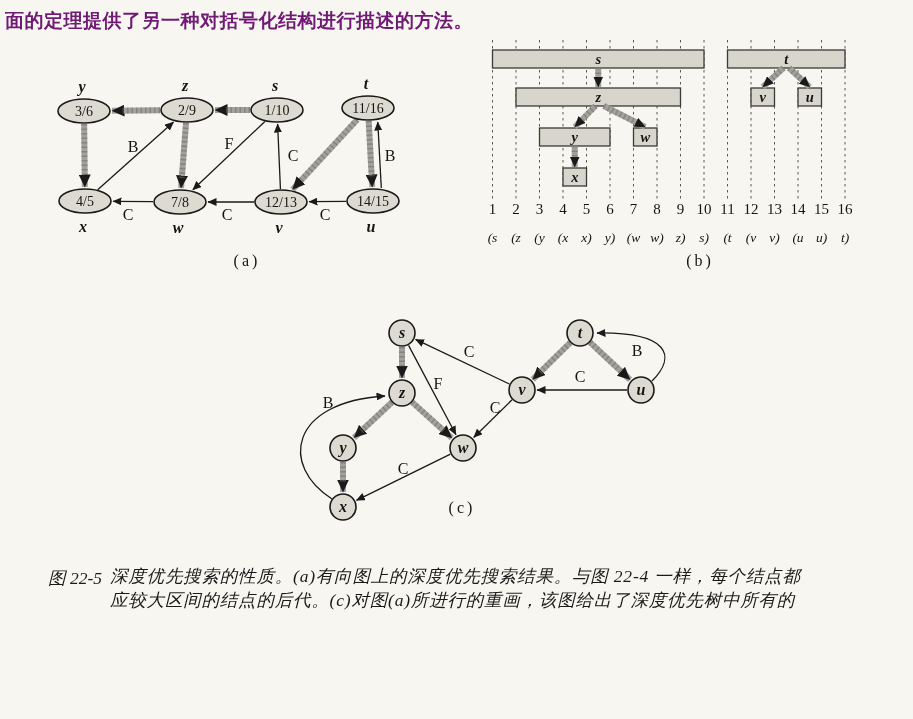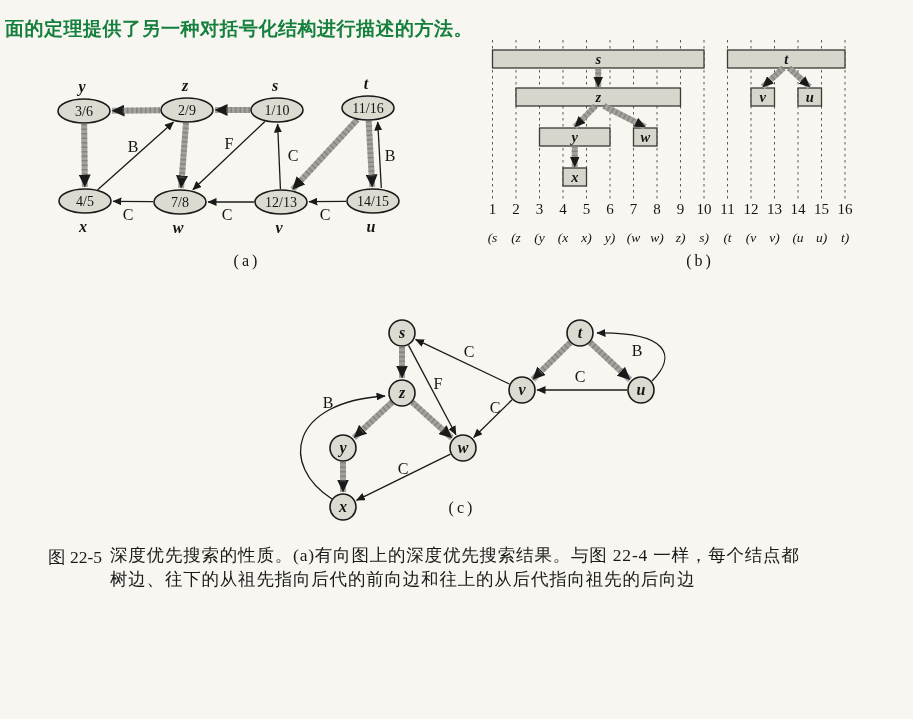--- a/index.html
+++ b/index.html
@@ -1,21 +1,21 @@
 <!DOCTYPE html>
 <html><head>
 <meta charset="utf-8">
 <style>
   html,body{margin:0;padding:0;}
   body{width:913px;height:719px;background:#f7f6f0;position:relative;overflow:hidden;
        font-family:"Liberation Serif","DejaVu Serif",serif;color:#1a1a1a;}
-  .top-line{position:absolute;left:5px;top:16px;font-size:19px;letter-spacing:0.5px;
-            font-weight:bold;color:#15803d;}
+  .top-line{position:absolute;left:5px;top:8px;font-size:19px;letter-spacing:0.5px;
+            font-weight:bold;color:#701a75;}
   #fig{position:absolute;left:0;top:0;}
-  .caption{position:absolute;left:0;top:543px;width:858px;}
+  .caption{position:absolute;left:0;top:564px;width:858px;font-style:italic;}
   .cap-label{position:absolute;left:48px;top:2px;font-size:17.5px;white-space:nowrap;}
   .cap-lines{margin-left:110px;}
   .cap-line{font-size:17.5px;line-height:24px;letter-spacing:0.8px;white-space:nowrap;}
   
   .t-node{font:14px "Liberation Serif",serif;fill:#141414;}
   .t-name{font:italic bold 16px "Liberation Serif",serif;fill:#141414;}
   .t-edge{font:16px "Liberation Serif",serif;fill:#141414;}
   .t-num{font:15px "Liberation Serif",serif;fill:#141414;}
   .t-paren{font:italic 13.5px "Liberation Serif",serif;fill:#141414;}
   .t-bar{font:italic bold 14.5px "Liberation Serif",serif;fill:#141414;}
@@ -332,15 +332,15 @@
       <circle cx="343" cy="507" r="13" fill="#dddbd1" stroke="#1a1a1a" stroke-width="1.6"></circle>
       <text x="343" y="512" text-anchor="middle" class="t-name">x</text>
     </g>
     <text x="462" y="513" text-anchor="middle" class="t-figlabel">(c)</text>
   </svg>
 
 <div class="caption">
   <div class="cap-label">图 22-5</div>
   <div class="cap-lines">
       <div class="cap-line">深度优先搜索的性质。(a)有向图上的深度优先搜索结果。与图 22-4 一样，每个结点都</div>
-      <div class="cap-line">树边、往下的从祖先指向后代的前向边和往上的从后代指向祖先的后向边</div>
+      <div class="cap-line">应较大区间的结点的后代。(c)对图(a)所进行的重画，该图给出了深度优先树中所有的</div>
     </div>
 </div>
 
 </body></html>

